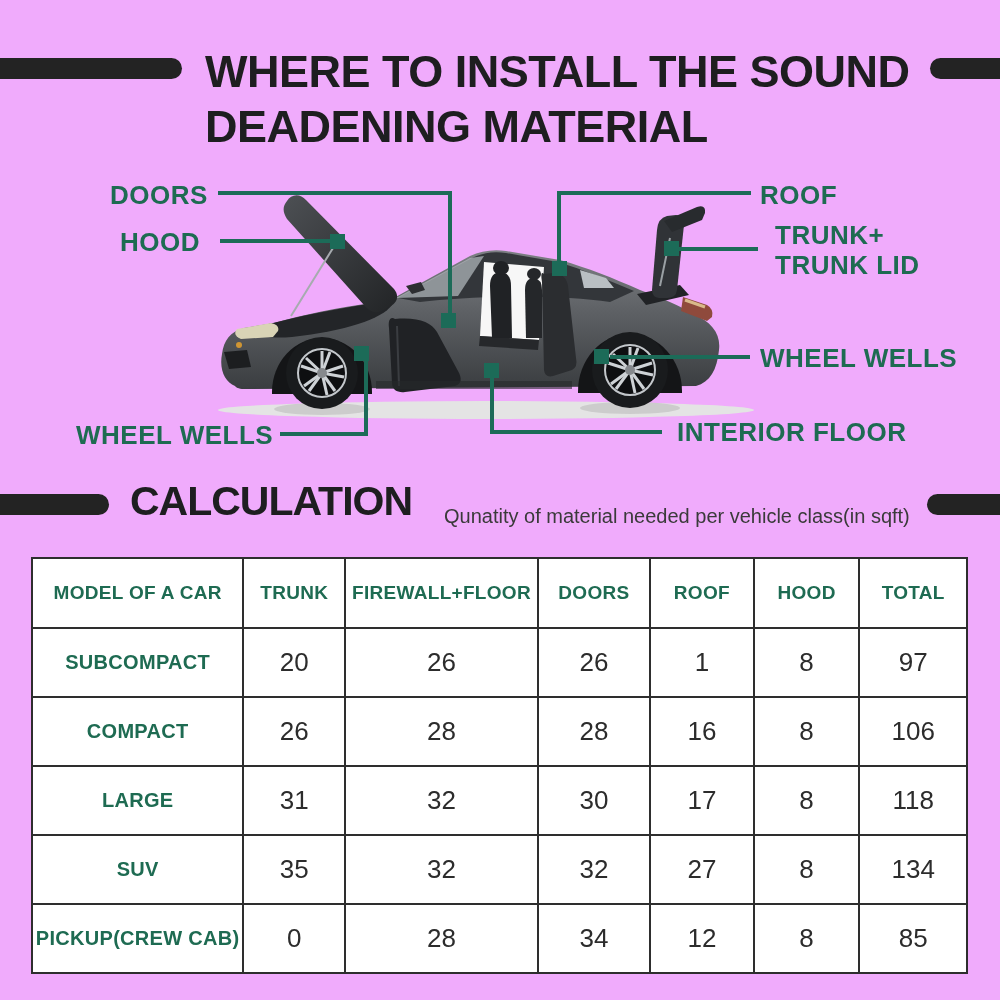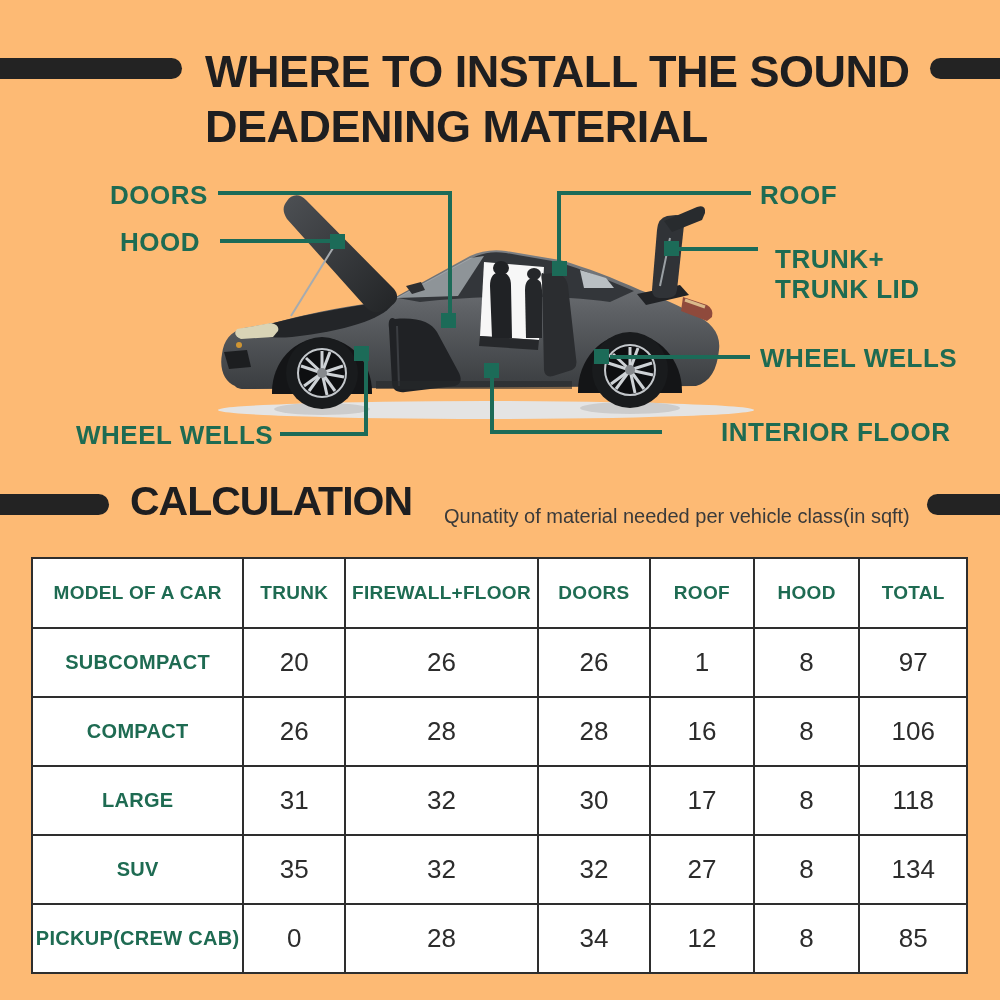--- a/index.html
+++ b/index.html
@@ -1,16 +1,16 @@
 <!DOCTYPE html>
 <html><head>
 <meta charset="utf-8">
 <style>
   html,body{margin:0;padding:0;background:#fff;}
-  .page{position:relative;width:1000px;height:1000px;background:#fdba74;overflow:hidden;
+  .page{position:relative;width:1000px;height:1000px;background:#f0abfc;overflow:hidden;
         font-family:"Liberation Sans",sans-serif;}
 
   
   .bar{position:absolute;height:21px;background:#232323;}
   .bar.left{border-radius:0 11px 11px 0;}
   .bar.right{border-radius:11px 0 0 11px;}
   .title-bar-left{left:-8px;top:58px;width:190px;}
   .title-bar-right{left:930px;top:58px;width:78px;}
   .calc-bar-left{left:-8px;top:494px;width:117px;}
   .calc-bar-right{left:927px;top:494px;width:81px;}
@@ -20,24 +20,24 @@
       font-size:45px;font-weight:800;line-height:55px;letter-spacing:-0.5px;white-space:nowrap;}
 
   
   .car-svg{position:absolute;left:140px;top:190px;width:640px;height:250px;}
 
   .dlabel{position:absolute;color:#1E6B52;font-weight:800;font-size:26px;
           line-height:30px;letter-spacing:0.5px;white-space:nowrap;}
   .lab-doors{left:110px;top:180px;}
   .lab-hood{left:120px;top:227px;}
   .lab-roof{left:760px;top:180px;}
-  .lab-trunk{left:775px;top:244px;}
+  .lab-trunk{left:775px;top:220px;}
   .lab-wwr{left:760px;top:343px;}
   .lab-wwl{left:76px;top:420px;}
-  .lab-floor{left:677px;top:417px;margin-left:44px;}
+  .lab-floor{left:677px;top:417px;}
 
   .conn{position:absolute;}
   .conn-doors{left:218px;top:191px;width:230px;height:124px;
               border-top:4px solid #1C6B58;border-right:4px solid #1C6B58;}
   .conn-hood{left:220px;top:239px;width:118px;height:4px;background:#1C6B58;}
   .conn-roof{left:557px;top:191px;width:190px;height:74px;
              border-top:4px solid #1C6B58;border-left:4px solid #1C6B58;}
   .conn-trunk{left:678px;top:247px;width:80px;height:4px;background:#1C6B58;}
   .conn-wwr{left:610px;top:355px;width:140px;height:4px;background:#1C6B58;}
   .conn-wwl{left:280px;top:352px;width:84px;height:80px;

